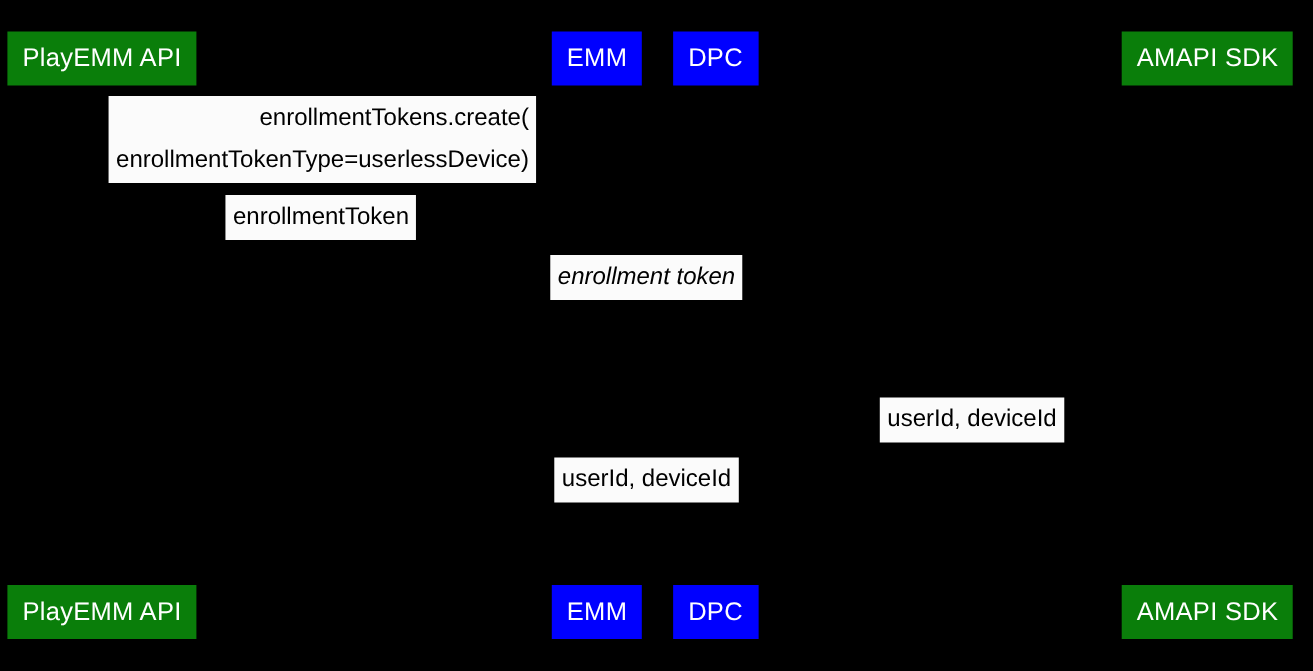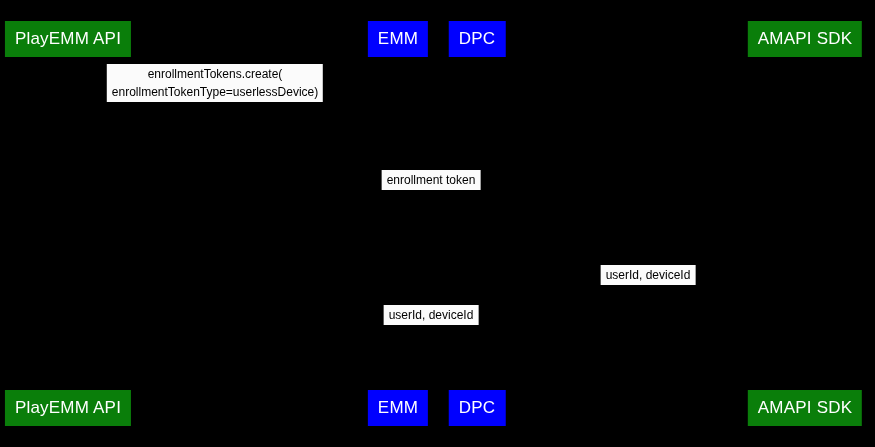--- a/index.html
+++ b/index.html
@@ -35,46 +35,47 @@
   .a1 { left: 68px; }
   .a2 { left: 362px; margin-left: 36px; }
   .a3 { left: 477px; }
   .a4 { left: 793px; margin-left: 12px; }
 
   .msg {
     position: absolute;
     transform: translateX(-50%);
     background: var(--label-bg, #fbfbfb);
     color: var(--label-text, #000000);
-    font-size: 12px;
-    line-height: 18px;
+    font-size: 16px;
+    line-height: 28px;
     padding: 1px 5px;
     white-space: pre-line;
-    text-align: center;
+    text-align: right;
   }
   .m1 { left: 215px; top: 64px; }
   .m2 { left: 214px; top: 130px; }
-  .m3 { left: 431px; top: 170px; }
+  .m3 { left: 431px; top: 170px; font-style: italic; }
   .m4 { left: 647px; top: 199px; }
   .m5 { left: 648px; top: 265px; }
   .m6 { left: 431px; top: 305px; }
   .m7 { left: 214px; top: 342px; }
 </style>
 </head>
 <body>
 
 <div class="stage">
 
   <div class="actor green a1 row-top">PlayEMM API</div>
   <div class="actor blue a2 row-top">EMM</div>
   <div class="actor blue a3 row-top">DPC</div>
   <div class="actor green a4 row-top">AMAPI SDK</div>
 
   <div class="msg m1">enrollmentTokens.create(
 enrollmentTokenType=userlessDevice)</div>
+  <div class="msg m2">enrollmentToken</div>
   <div class="msg m3">enrollment token</div>
   <div class="msg m5">userId, deviceId</div>
   <div class="msg m6">userId, deviceId</div>
 
   <div class="actor green a1 row-bottom">PlayEMM API</div>
   <div class="actor blue a2 row-bottom">EMM</div>
   <div class="actor blue a3 row-bottom">DPC</div>
   <div class="actor green a4 row-bottom">AMAPI SDK</div>
 
 </div>

